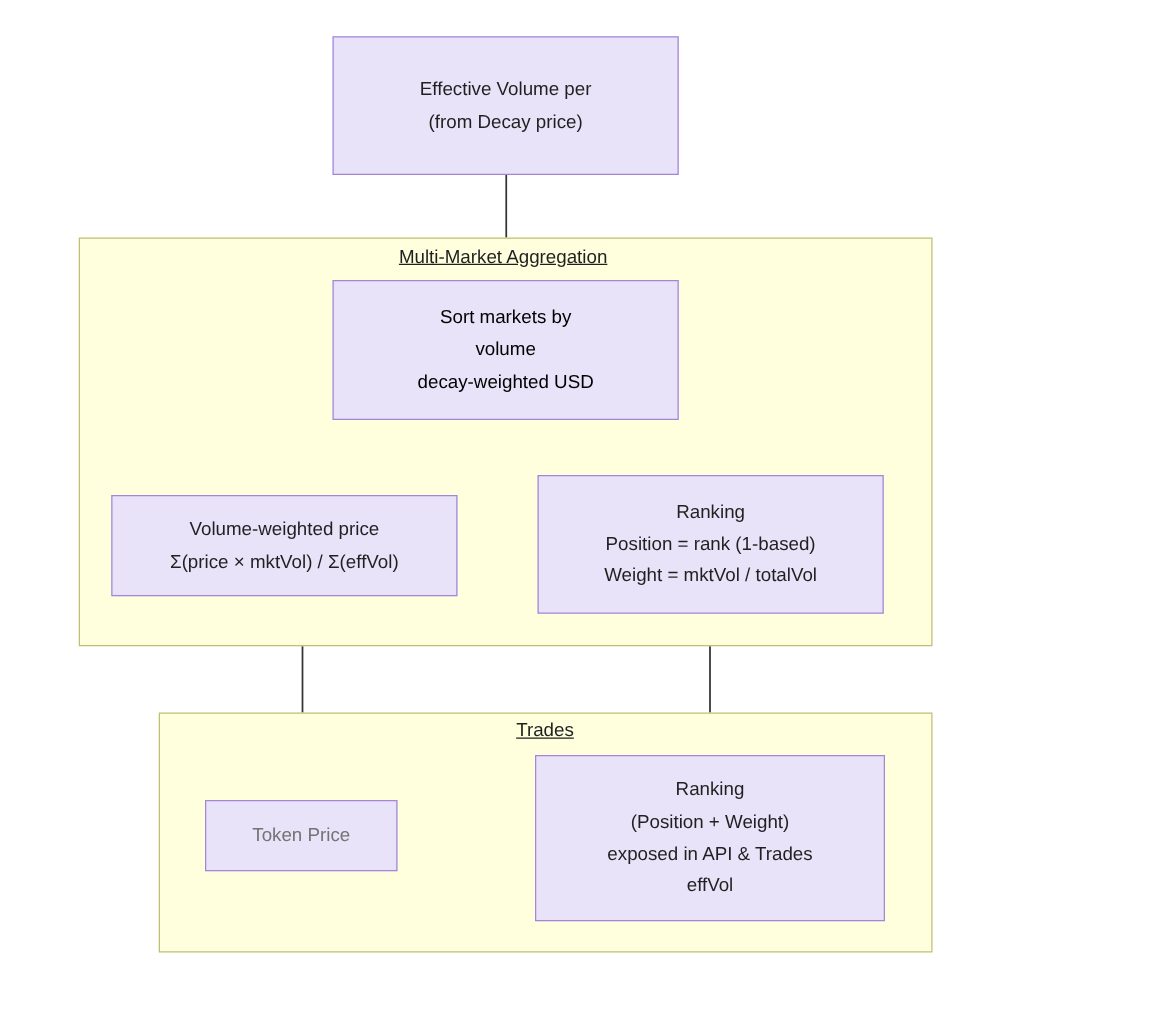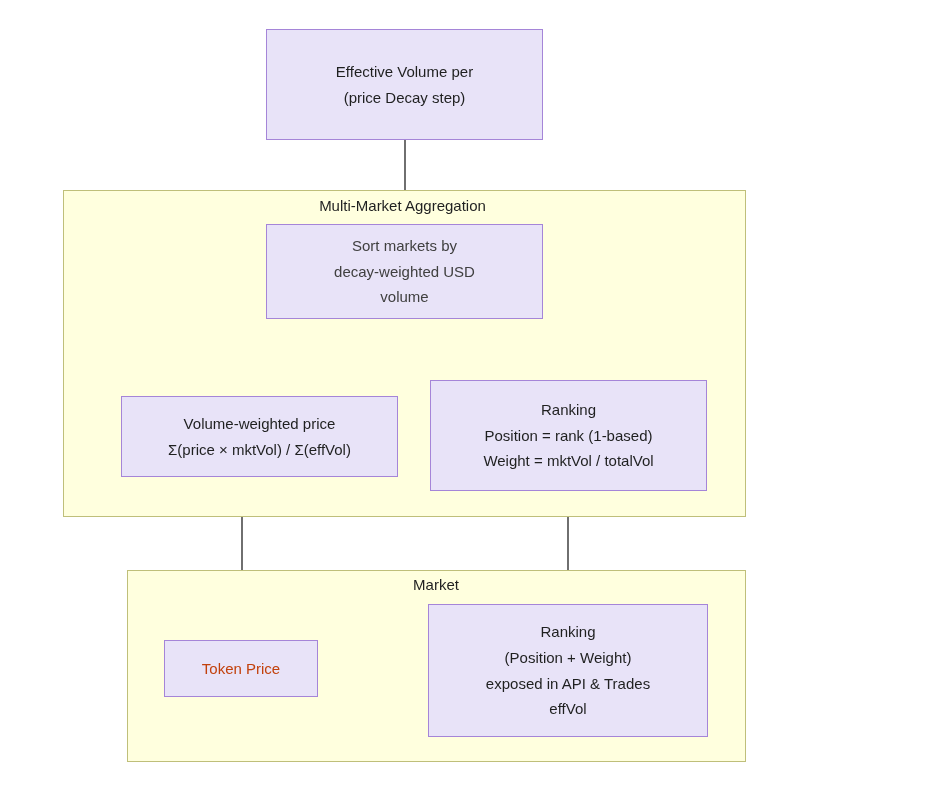--- a/index.html
+++ b/index.html
@@ -37,20 +37,21 @@
     box-sizing: border-box;
   }
   .cluster-label {
     position: absolute;
     z-index: 4;
     font-size: 15px;
     color: #1f2020;
     white-space: nowrap;
     text-align: center;
     line-height: 1.1;
+    text-decoration: underline;
   }
   
   .node {
     position: absolute;
     z-index: 3;
     background: #e8e3f8;
     border: 1.3px solid #a585d8;
     box-sizing: border-box;
     display: flex;
     align-items: center;
@@ -88,49 +89,49 @@
         <path d="M 537,329 C 551,345 568,353 568,370 L 568,373"></path>
         <path d="M 242,477 L 242,633"></path>
         <path d="M 568,491 L 568,597"></path>
       </g>
   </svg>
 
   <div class="cluster" id="cluster-0" style="left: 63px; top: 190px; width: 683px; height: 327px; background: rgb(255, 255, 222); border-color: rgb(191, 191, 122);"></div>
   <div class="cluster-label" id="cluster-label-0" style="left: 295px; top: 198px; width: 215px; color: rgb(31, 32, 32);">Multi-Market Aggregation</div>
 
   <div class="cluster" id="cluster-1" style="left: 127px; top: 570px; width: 619px; height: 192px; background: rgb(255, 255, 222); border-color: rgb(191, 191, 122);"></div>
-  <div class="cluster-label" id="cluster-label-1" style="left: 395px; top: 577px; width: 82px; color: rgb(31, 32, 32);">Market</div>
+  <div class="cluster-label" id="cluster-label-1" style="left: 395px; top: 577px; width: 82px; color: rgb(31, 32, 32);">Trades</div>
 
   <div class="node" id="node-0" style="left: 266px; top: 29px; width: 277px; height: 111px; background: rgb(232, 227, 248); border-color: rgb(165, 133, 216); color: rgb(31, 32, 32);">
     <span class="lines">
         <span class="ln">Effective Volume per</span>
-        <span class="ln">(price Decay step)</span>
+        <span class="ln">(from Decay price)</span>
       </span>
   </div>
-  <div class="node" id="node-1" style="left: 266px; top: 224px; width: 277px; height: 95px; background: rgb(232, 227, 248); border-color: rgb(165, 133, 216); color: #404040;">
+  <div class="node" id="node-1" style="left: 266px; top: 224px; width: 277px; height: 112px; background: rgb(232, 227, 248); border-color: rgb(165, 133, 216); color: #000000;">
     <span class="lines">
         <span class="ln">Sort markets by</span>
+        <span class="ln">volume</span>
         <span class="ln">decay-weighted USD</span>
-        <span class="ln">volume</span>
       </span>
   </div>
-  <div class="node" id="node-2" style="left: 121px; top: 396px; width: 277px; height: 81px; background: rgb(232, 227, 248); border-color: rgb(165, 133, 216); color: rgb(31, 32, 32);">
+  <div class="node" id="node-2" style="left: 89px; top: 396px; width: 277px; height: 81px; background: rgb(232, 227, 248); border-color: rgb(165, 133, 216); color: rgb(31, 32, 32);">
     <span class="lines">
         <span class="ln">Volume-weighted price</span>
         <span class="ln">Σ(price × mktVol) / Σ(effVol)</span>
       </span>
   </div>
   <div class="node" id="node-3" style="left: 430px; top: 380px; width: 277px; height: 111px; background: rgb(232, 227, 248); border-color: rgb(165, 133, 216); color: rgb(31, 32, 32);">
     <span class="lines">
         <span class="ln">Ranking</span>
         <span class="ln">Position = rank (1-based)</span>
         <span class="ln">Weight = mktVol / totalVol</span>
       </span>
   </div>
-  <div class="node" id="node-4" style="left: 164px; top: 640px; width: 154px; height: 57px; background: rgb(232, 227, 248); border-color: rgb(165, 133, 216); color: #c2410c;">
+  <div class="node" id="node-4" style="left: 164px; top: 640px; width: 154px; height: 57px; background: rgb(232, 227, 248); border-color: rgb(165, 133, 216); color: #737373;">
     <span class="lines">
         <span class="ln">Token Price</span>
       </span>
   </div>
   <div class="node" id="node-5" style="left: 428px; top: 604px; width: 280px; height: 133px; background: rgb(232, 227, 248); border-color: rgb(165, 133, 216); color: rgb(31, 32, 32);">
     <span class="lines">
         <span class="ln">Ranking</span>
         <span class="ln">(Position + Weight)</span>
         <span class="ln">exposed in API &amp; Trades</span>
         <span class="ln">effVol</span>

